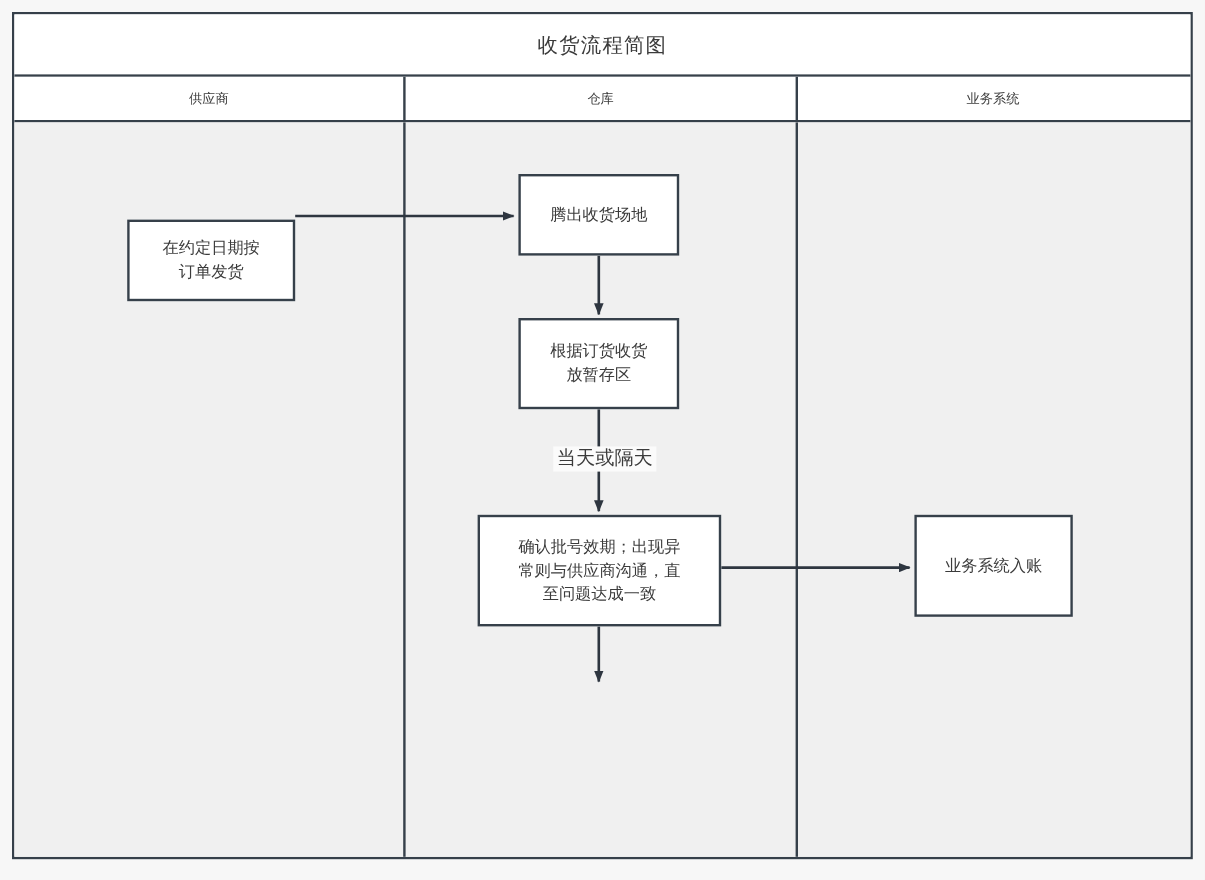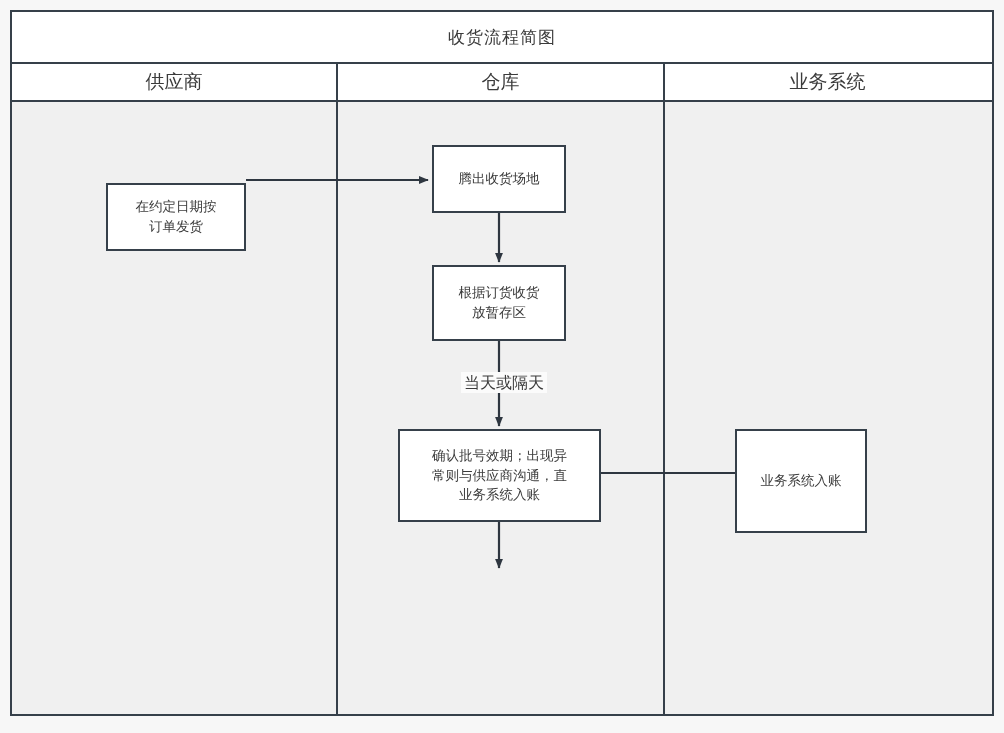--- a/index.html
+++ b/index.html
@@ -60,21 +60,21 @@
     box-sizing: border-box;
     border-bottom: 2px solid #36404a;
     background: #ffffff;
     display: flex;
   }
   .lane-header {
     box-sizing: border-box;
     display: flex;
     align-items: center;
     justify-content: center;
-    font-size: 19px;
+    font-size: 11px;
     color: #3b3b3b;
     height: 100%;
   }
   .lane-header.l0 { width: 326px; border-right: 2px solid #36404a; }
   .lane-header.l1 { width: 327px; border-right: 2px solid #36404a; }
   .lane-header.l2 { width: 325px; }
 
   .lane-body {
     position: absolute;
     left: 0;
@@ -169,20 +169,20 @@
   <div class="node" style="left:106px; top:145px; width:140px; height:68px;margin-top:38px;">在约定日期按
 订单发货</div>
 
   <div class="node" style="left:432px; top:145px; width:134px; height:68px;">腾出收货场地</div>
 
   <div class="node" style="left:432px; top:265px; width:134px; height:76px;">根据订货收货
 放暂存区</div>
 
   <div class="node" style="left:398px; top:429px; width:203px; height:93px;">确认批号效期；出现异
 常则与供应商沟通，直
-业务系统入账</div>
+至问题达成一致</div>
 
 
-  <div class="node" style="left:735px; top:429px; width:132px; height:104px;">业务系统入账</div>
+  <div class="node" style="left:762px; top:429px; width:132px; height:85px;">业务系统入账</div>
 
   <div class="edge-label" style="left:461px; top:372px;">当天或隔天</div>
 
 </div>
 
 </body></html>

